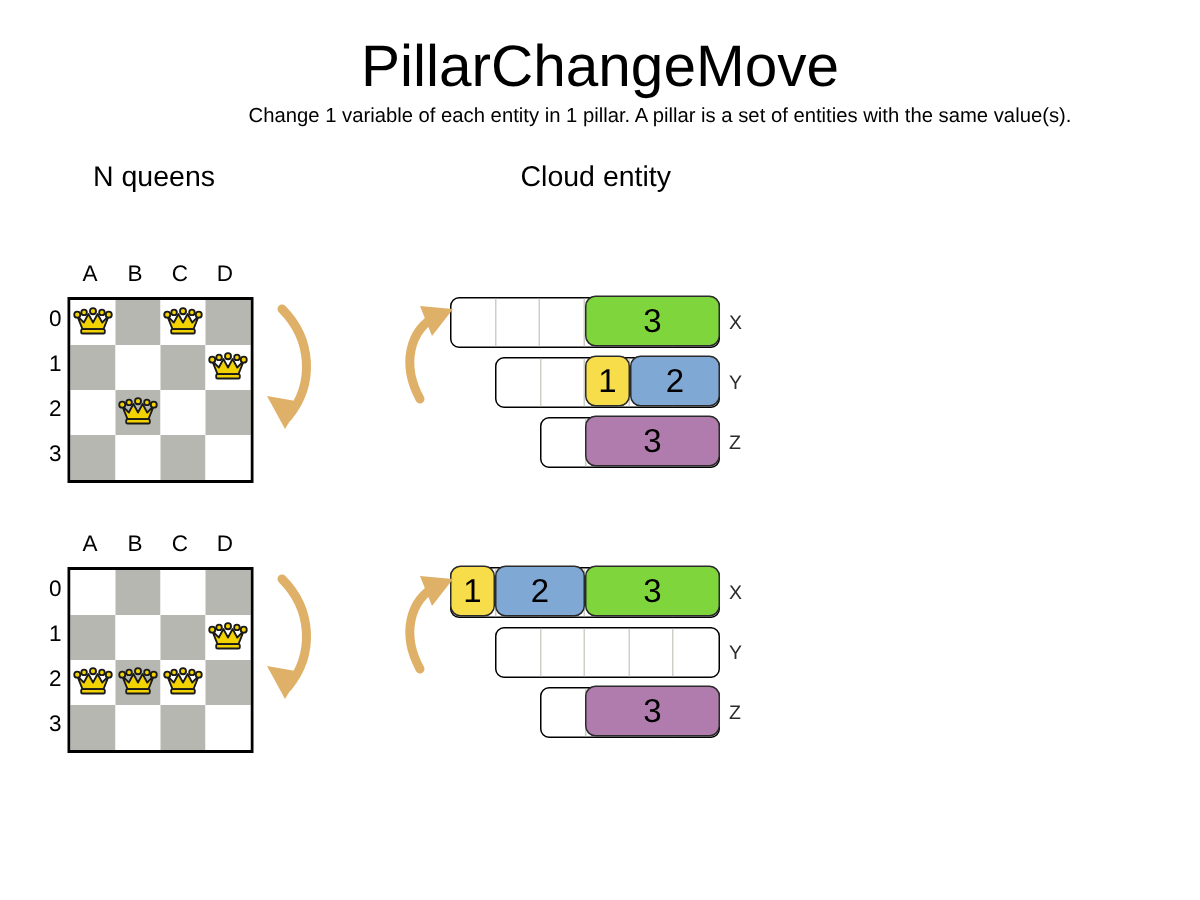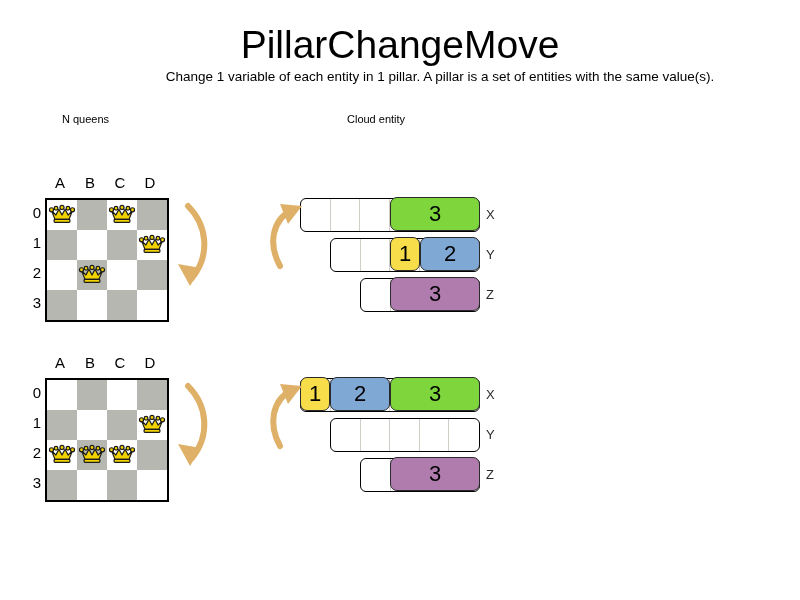--- a/index.html
+++ b/index.html
@@ -35,21 +35,21 @@
     width: 800px;
     text-align: center;
     font-size: 13.5px;
     line-height: 18px;
     padding-left: 40px;
   }
 
   
   .section-heading {
     position: absolute;
-    font-size: 11px;
+    font-size: 19px;
     line-height: 18px;
     white-space: nowrap;
   }
   #heading-nqueens  { left: 62px;  top: 110px; }
   #heading-cloud    { left: 347px; top: 110px; }
 
   
   .board-wrap { position: absolute; }
   #board-wrap-top    { left: 45px; top: 198px; }
   #board-wrap-bottom { left: 45px; top: 378px; }

